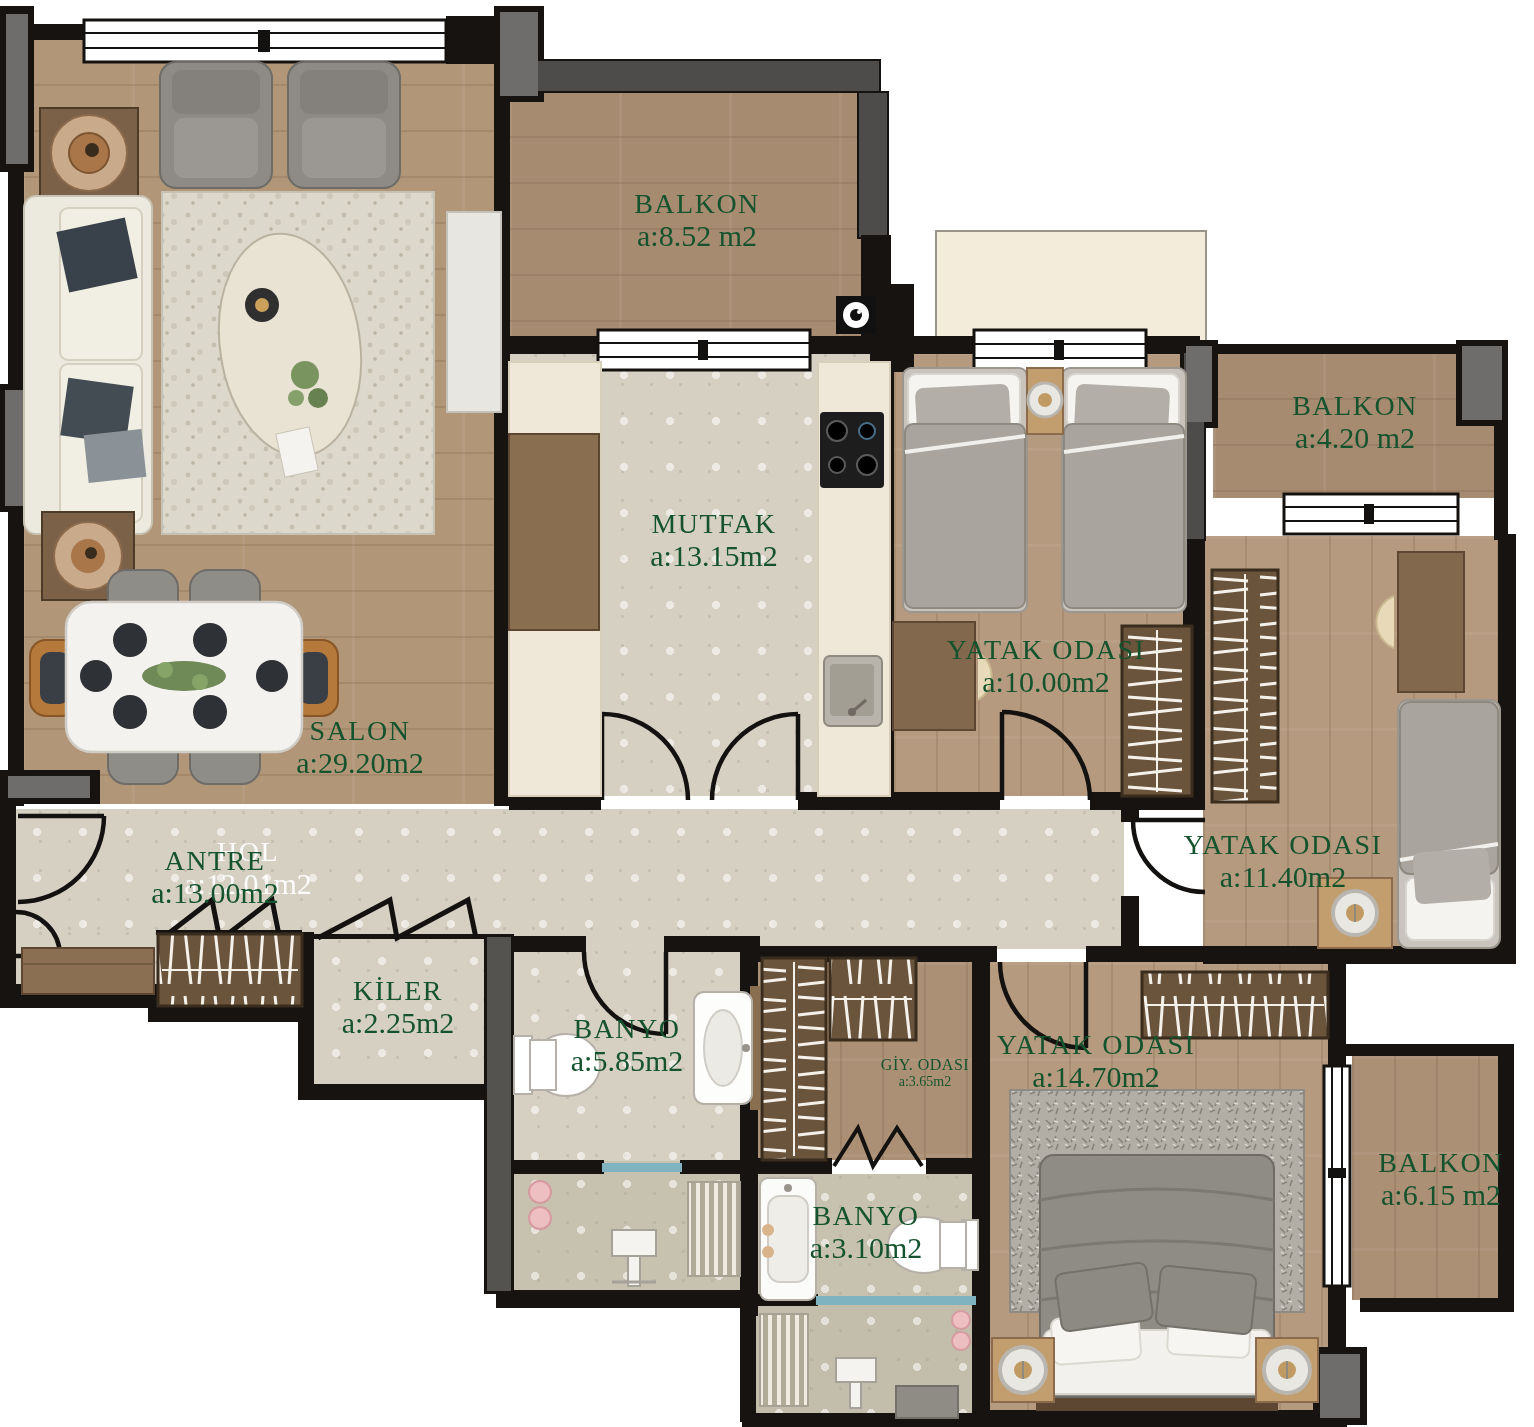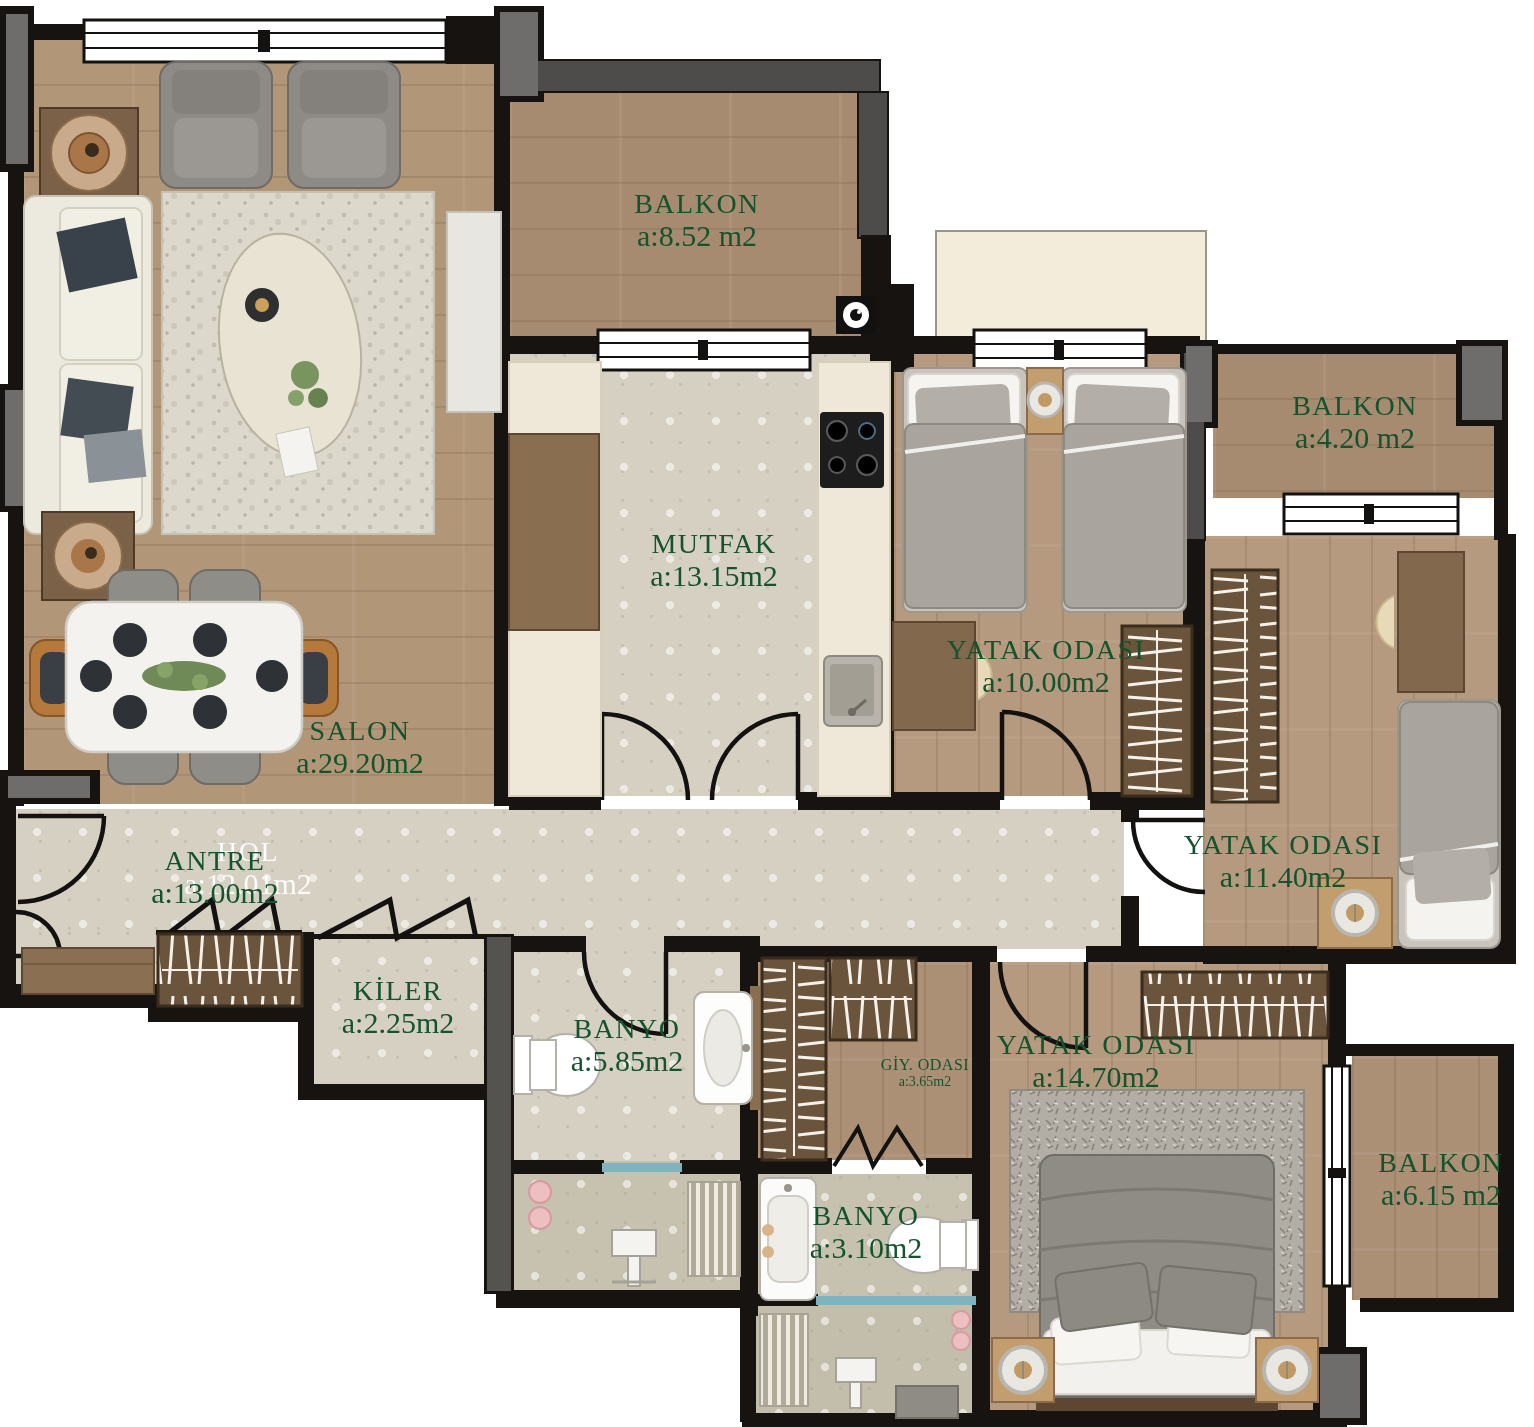--- a/index.html
+++ b/index.html
@@ -466,21 +466,21 @@
 
   <div class="lbl ghost" style="left:248px;top:868px;">
     <span class="nm">HOL</span>
     <span class="ar">a:12.01m2</span>
   </div>
 
   <div class="lbl" style="left:360px;top:747px;">
     <span class="nm">SALON</span>
       <span class="ar">a:29.20m2</span>
   </div>
-  <div class="lbl" style="left:714px;top:560px;">
+  <div class="lbl" style="left:714px;top:540px;">
     <span class="nm">MUTFAK</span>
       <span class="ar">a:13.15m2</span>
   </div>
   <div class="lbl" style="left:215px;top:877px;">
     <span class="nm">ANTRE</span>
       <span class="ar">a:13.00m2</span>
   </div>
   <div class="lbl" style="left:398px;top:1007px;">
     <span class="nm">KİLER</span>
       <span class="ar">a:2.25m2</span>

